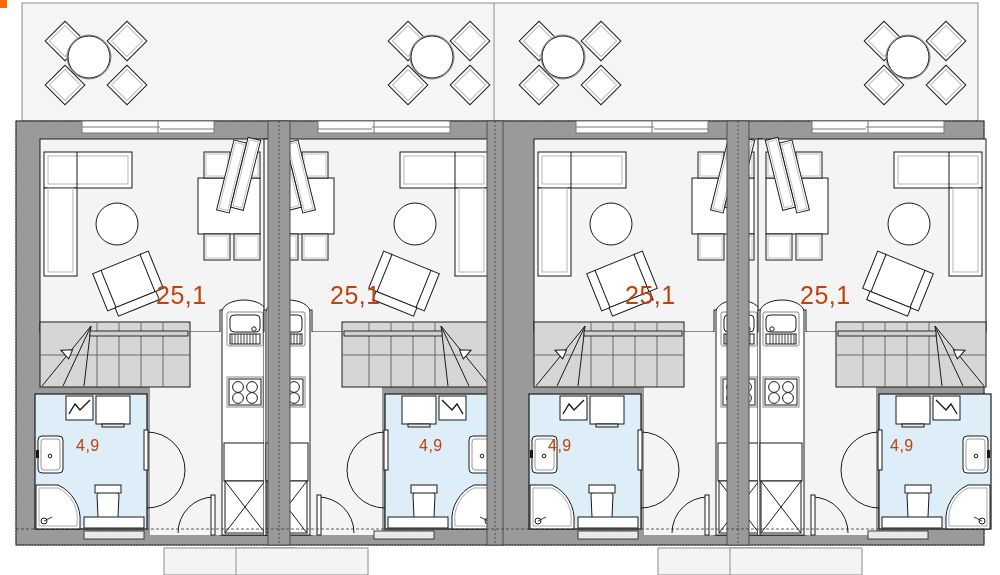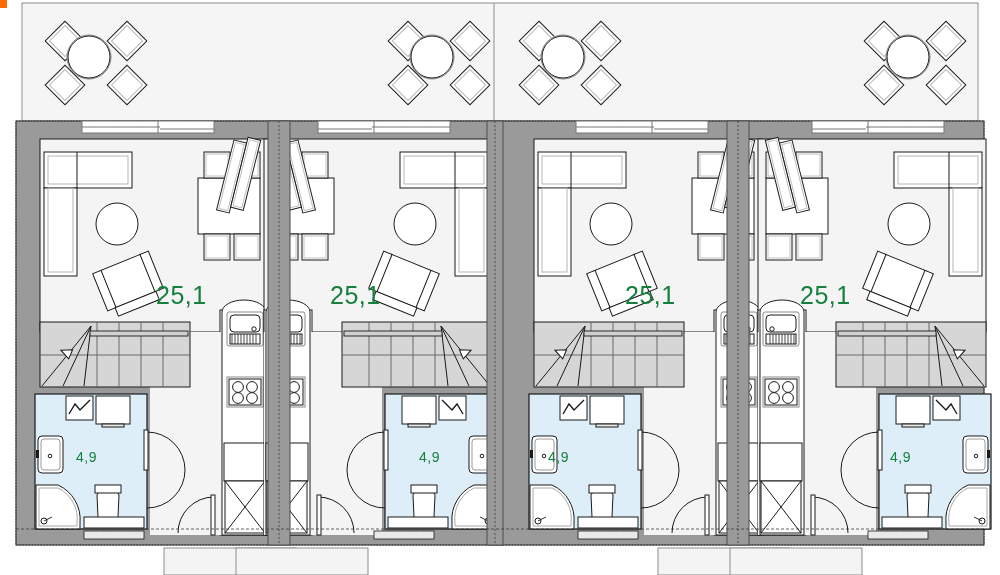--- a/index.html
+++ b/index.html
@@ -4,26 +4,26 @@
 <title>Floor Plan</title>
 <style>
   html,body{margin:0;padding:0;background:#ffffff;}
   body{font-family:"Liberation Sans", sans-serif;}
   #plan{position:relative;width:1000px;height:575px;background:#ffffff;overflow:hidden;}
   #plan svg{display:block;}
   .area-label{
     position:absolute;
     font-family:"Liberation Sans", sans-serif;
     font-size:25px;
-    color:#15803d;
+    color:#c2410c;
     letter-spacing:0.5px;
     white-space:nowrap;
     user-select:none;
   }
-  .area-label.small{font-size:14px;margin-top:12px;}
+  .area-label.small{font-size:16px;}
 </style>
 </head>
 <body>
 
 <div id="plan">
 
 <svg width="1000" height="575" viewBox="0 0 1000 575" xmlns="http://www.w3.org/2000/svg">
 
   <defs>
 

